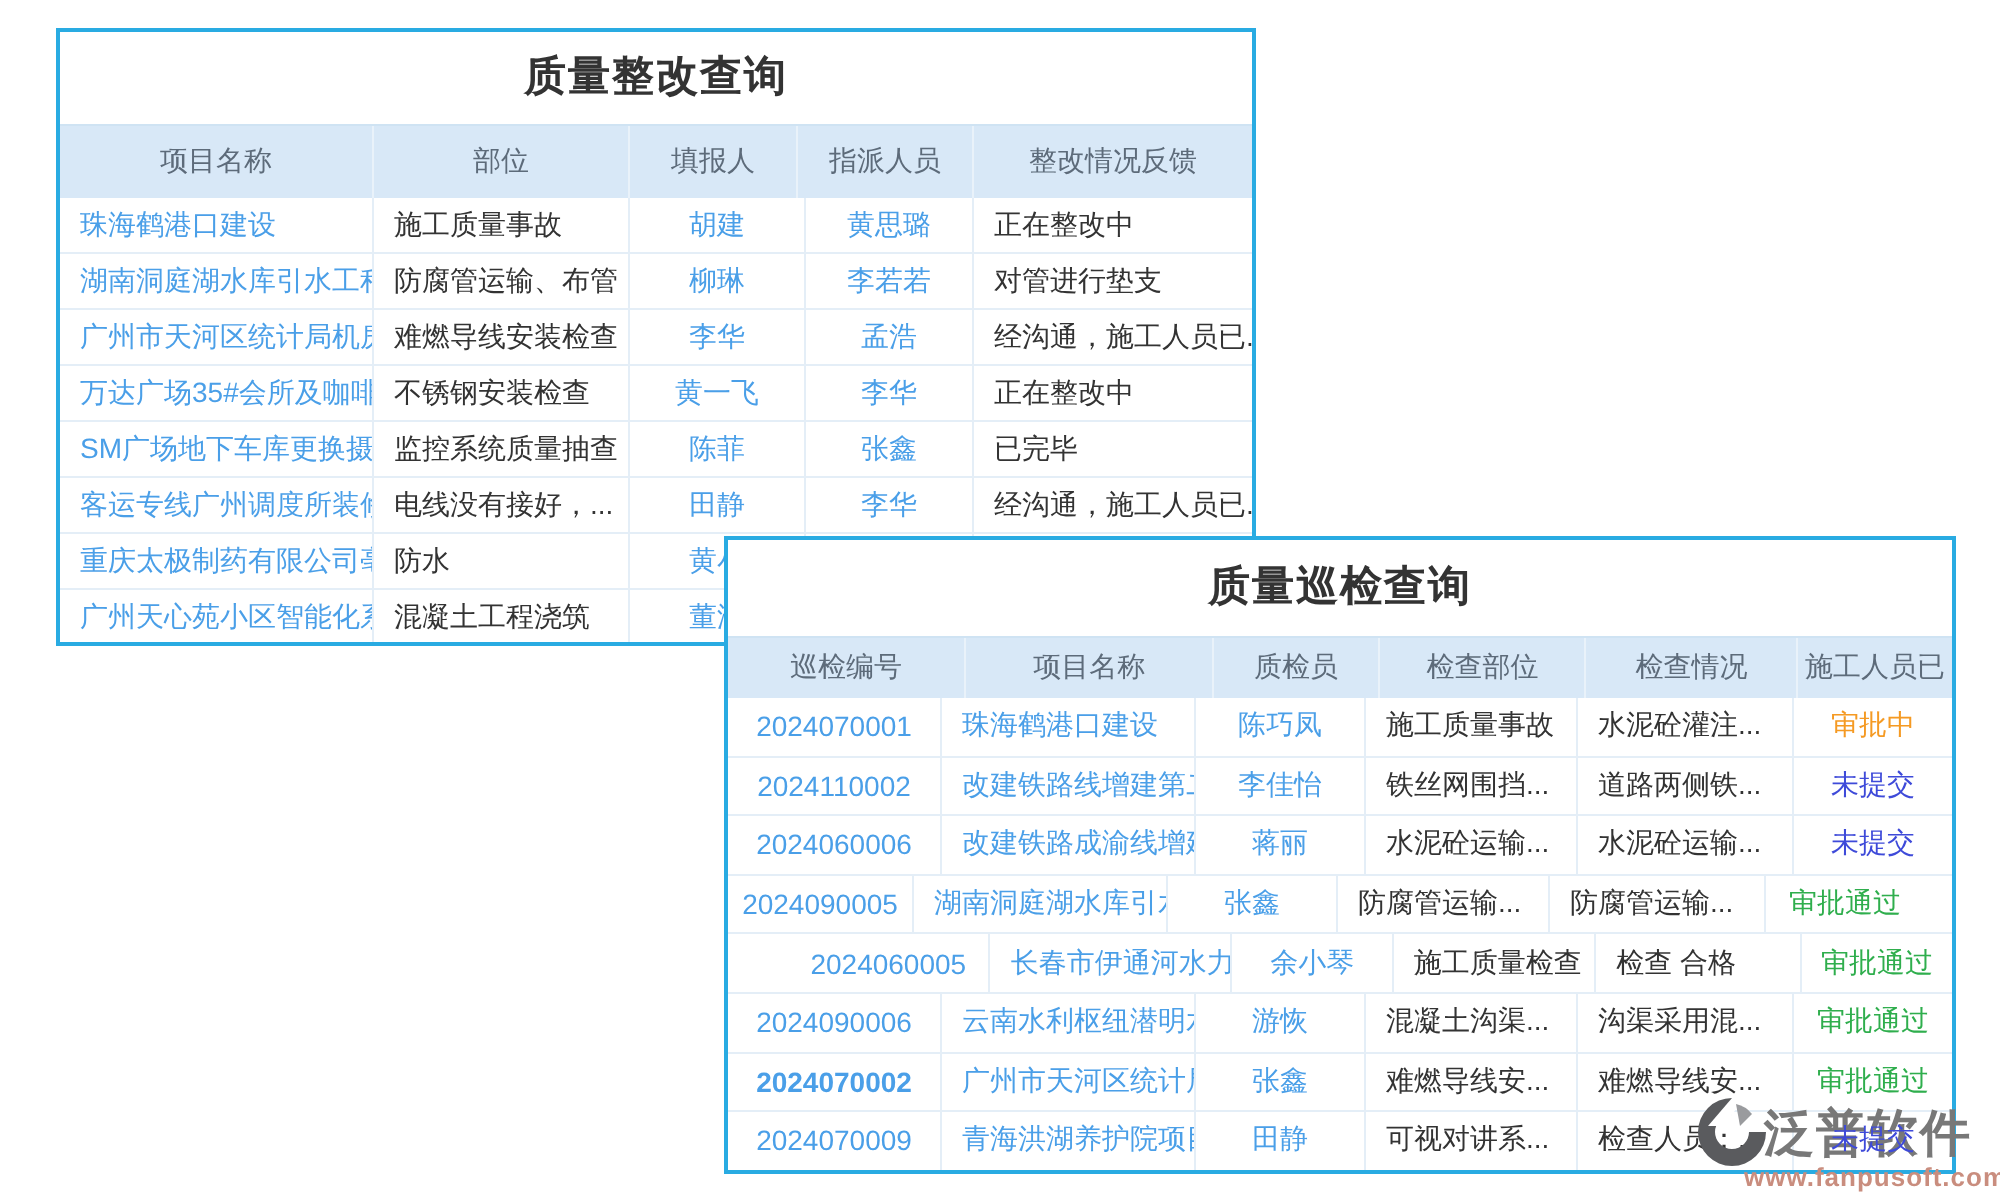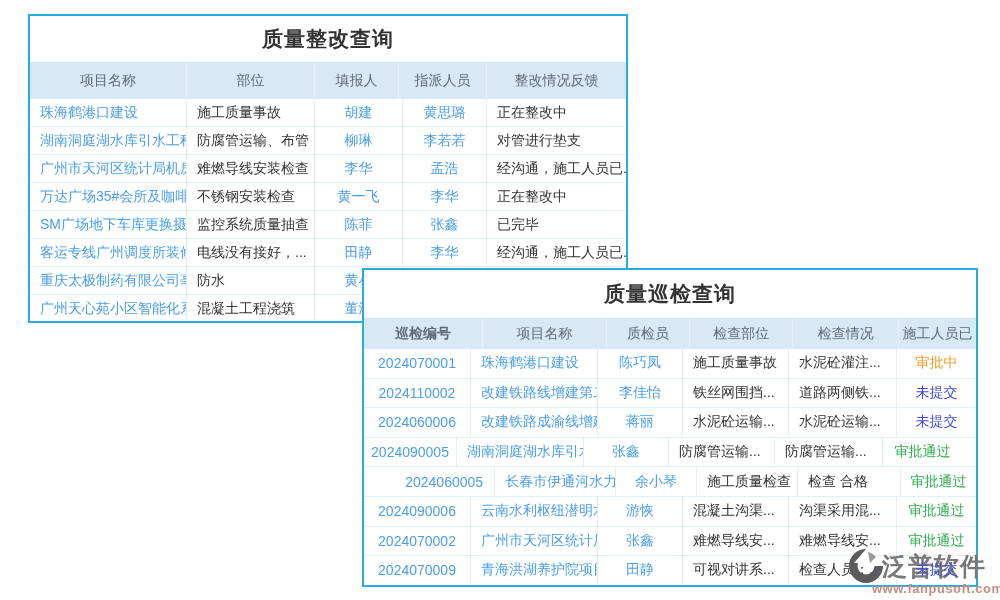--- a/index.html
+++ b/index.html
@@ -125,21 +125,21 @@
         <div class="td link center" style="width: 88px;">董洁</div>
         <div class="td link center" style="width: 84px;"></div>
         <div class="td dark" style="width: 139px;"></div>
       </div>
     </div>
 </div>
 
 <div class="win" id="win2">
   <div class="title">质量巡检查询</div>
   <div class="thead">
-      <div class="th" style="width: 122px; font-weight: bold;">巡检编号</div>
+      <div class="th" style="width: 122px;">巡检编号</div>
       <div class="th" style="width: 127px;">项目名称</div>
       <div class="th" style="width: 85px;">质检员</div>
       <div class="th" style="width: 106px;">检查部位</div>
       <div class="th" style="width: 108px;">检查情况</div>
       <div class="th" style="width: 79px;">施工人员已</div>
     </div>
   <div class="tbody">
       <div class="tr">
         <div class="td link center" style="width: 107px;">2024070001</div>
         <div class="td link" style="width: 127px;">珠海鹤港口建设</div>
@@ -194,21 +194,21 @@
         <div class="td link center" style="width: 107px;">2024090006</div>
         <div class="td link" style="width: 127px;">云南水利枢纽潜明水</div>
         <div class="td link center" style="width: 85px;">游恢</div>
         <div class="td dark" style="width: 106px;">混凝土沟渠...</div>
         <div class="td dark" style="width: 108px;">沟渠采用混...</div>
         <div class="td status center" style="width: 79px;">
           <span class="status-approved">审批通过</span>
         </div>
       </div>
       <div class="tr">
-        <div class="td link center" style="width: 107px;">2024070002</div>
+        <div class="td link center" style="width: 107px; font-weight: bold;">2024070002</div>
         <div class="td link" style="width: 127px;">广州市天河区统计局</div>
         <div class="td link center" style="width: 85px;">张鑫</div>
         <div class="td dark" style="width: 106px;">难燃导线安...</div>
         <div class="td dark" style="width: 108px;">难燃导线安...</div>
         <div class="td status center" style="width: 79px;">
           <span class="status-approved">审批通过</span>
         </div>
       </div>
       <div class="tr">
         <div class="td link center" style="width: 107px;">2024070009</div>

